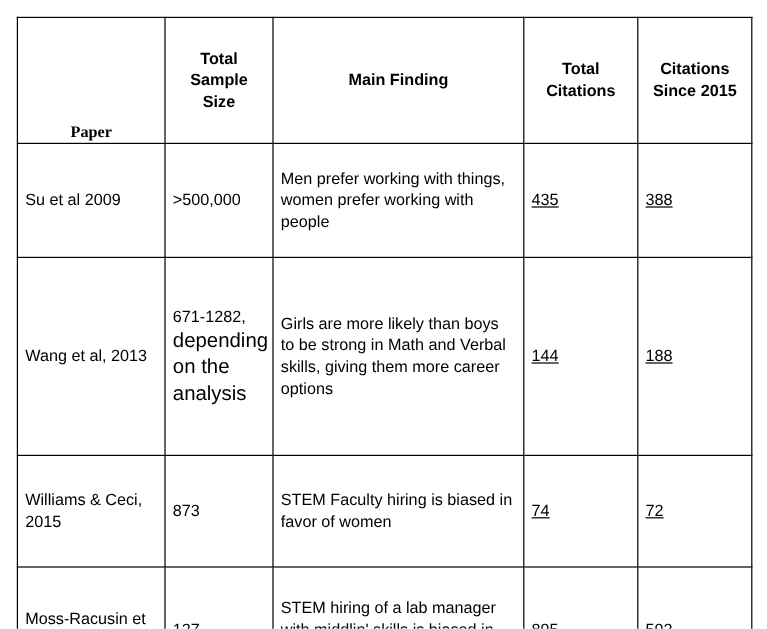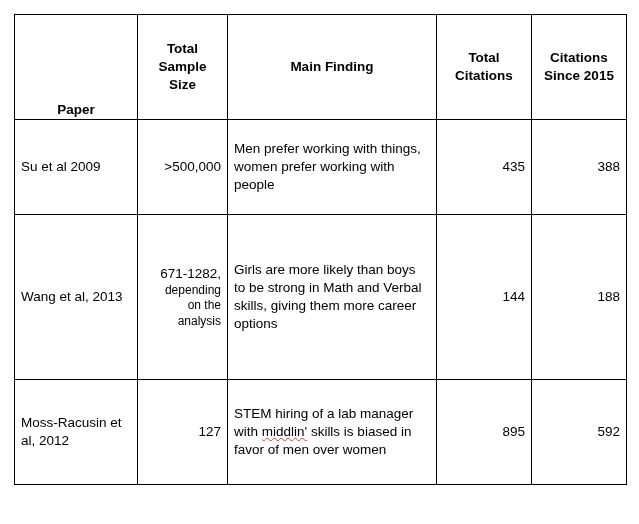--- a/index.html
+++ b/index.html
@@ -48,46 +48,47 @@
   thead th {
     font-weight: bold;
     text-align: center;
     height: 92px;
     padding-top: 2px;
     padding-bottom: 2px;
   }
   thead th.paper-head {
     vertical-align: bottom;
     padding-bottom: 0;
+    font-family: Liberation Serif, serif;
   }
   tbody td {
-    text-align: right;
+    text-align: left;
   }
   tbody td.paper-cell {
     text-align: left;
   }
   tbody td.finding-cell {
     text-align: left;
   }
   tbody tr.row-0 td { height: 82px; }
   tbody tr.row-1 td { height: 152px; }
   tbody tr.row-2 td { height: 80px; }
   tbody tr.row-3 td { height: 92px; }
 
   .sample-main {
     display: block;
   }
   .sample-sub {
     display: block;
-    font-size: 12px;
+    font-size: 17px;
     line-height: 1.3;
-    margin-left: 20px;
   }
   .num-cell {
     font-size: 13.5px;
+    text-decoration: underline;
   }
   .spellmark {
     text-decoration: underline;
     text-decoration-style: wavy;
     text-decoration-color: #e03a2f;
     text-decoration-thickness: 1px;
   }
 </style>
 </head>
 <body>
@@ -141,20 +142,29 @@
         <td class="paper-cell">Wang et al, 2013</td>
         <td>
           <span class="sample-main">671-1282,</span>
           <span class="sample-sub">depending on the analysis</span>
         </td>
         <td class="finding-cell">Girls are more likely than boys to be strong in Math and Verbal skills, giving them more career options</td>
         <td class="num-cell">144</td>
         <td class="num-cell">188</td>
       </tr>
 
+      <tr class="row-2">
+        <td class="paper-cell">Williams &amp; Ceci, 2015</td>
+        <td>
+          <span class="sample-main">873</span>
+        </td>
+        <td class="finding-cell">STEM Faculty hiring is biased in favor of women</td>
+        <td class="num-cell">74</td>
+        <td class="num-cell">72</td>
+      </tr>
 
       <tr class="row-3">
         <td class="paper-cell">Moss-Racusin et al, 2012</td>
         <td>
           <span class="sample-main">127</span>
         </td>
         <td class="finding-cell"><span>STEM hiring of a lab manager with </span><span class="spellmark">middlin'</span><span> skills is biased in favor of men over women</span></td>
         <td class="num-cell">895</td>
         <td class="num-cell">592</td>
       </tr>

